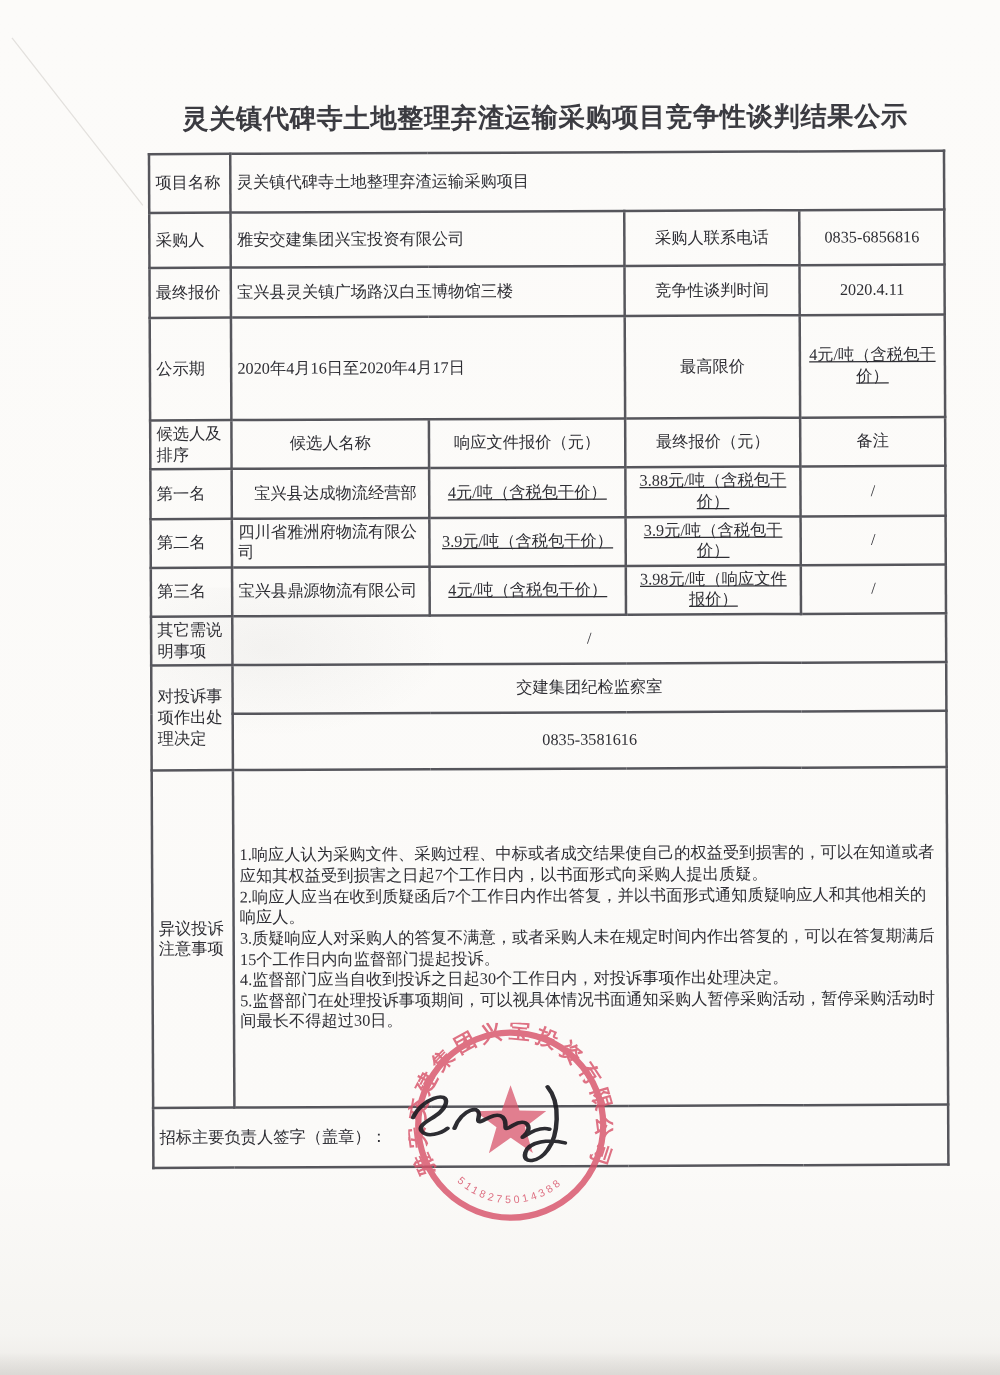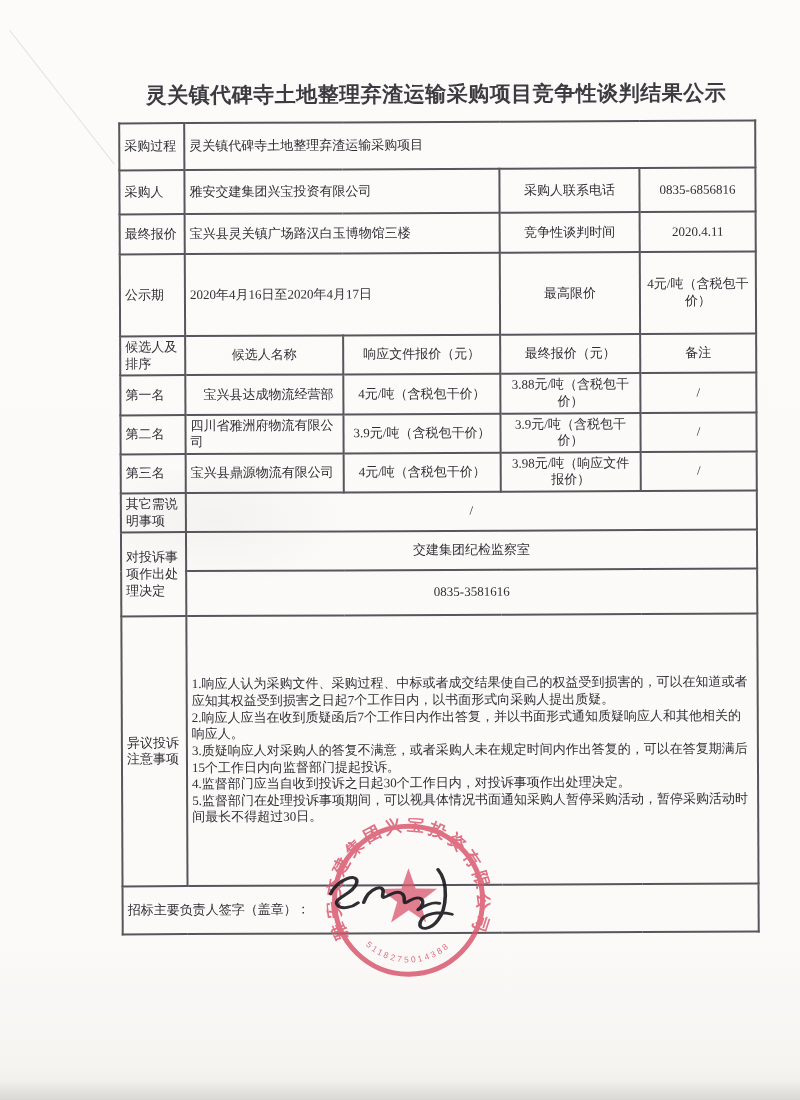--- a/index.html
+++ b/index.html
@@ -38,21 +38,21 @@
     border-collapse:collapse;width:636px;table-layout:fixed;
   }
   .tbl td{
     border:2px solid #56565c;
     font-size:13px;line-height:1.28;vertical-align:middle;
     padding:2px 4px;color:#2f2f35;word-break:break-all;
   }
   .lbl{text-align:left;padding-left:4px;padding-right:2px;}
   .val{text-align:left;padding-left:7px;}
   .c{text-align:center;}
-  .price{padding:2px 1px;font-size:12.6px;text-align:center;}
+  .price{padding:2px 1px;font-size:12.6px;text-align:center;text-decoration:underline;}
   .notice-content{font-size:13.4px;line-height:1.56;padding:10px 8px;text-align:left;vertical-align:middle;}
   .notice-content .item{margin:0;}
   .sig-cell{position:relative;padding-left:5px;text-align:left;font-size:13.5px;overflow:visible;}
   .seal-svg{position:absolute;left:205px;top:738px;width:164px;height:164px;opacity:.82;pointer-events:none;}
   .sign-svg{position:absolute;left:202px;top:772px;width:138px;height:82px;opacity:.92;pointer-events:none;}
 </style>
 </head>
 <body>
 
 <div class="page">
@@ -66,21 +66,21 @@
       <colgroup>
         <col style="width:65px">
           <col style="width:158px">
           <col style="width:157px">
           <col style="width:140px">
           <col style="width:116px">
       </colgroup>
 
       <tbody>
           <tr style="height:47px">
-        <td class="lbl">采购过程</td>
+        <td class="lbl">项目名称</td>
         <td class="val" colspan="4">灵关镇代碑寺土地整理弃渣运输采购项目</td>
       </tr>
 
       <tr style="height:44px">
         <td class="lbl">采购人</td>
         <td class="val" colspan="2">雅安交建集团兴宝投资有限公司</td>
         <td class="c">采购人联系电话</td>
         <td class="c">0835-6856816</td>
       </tr>
 

